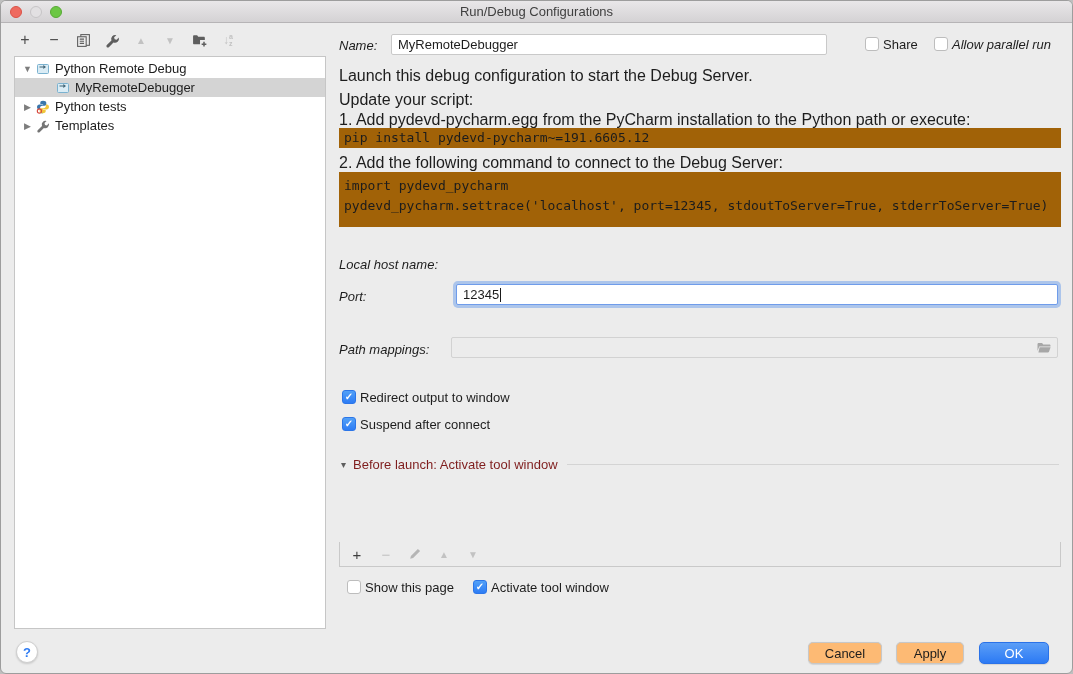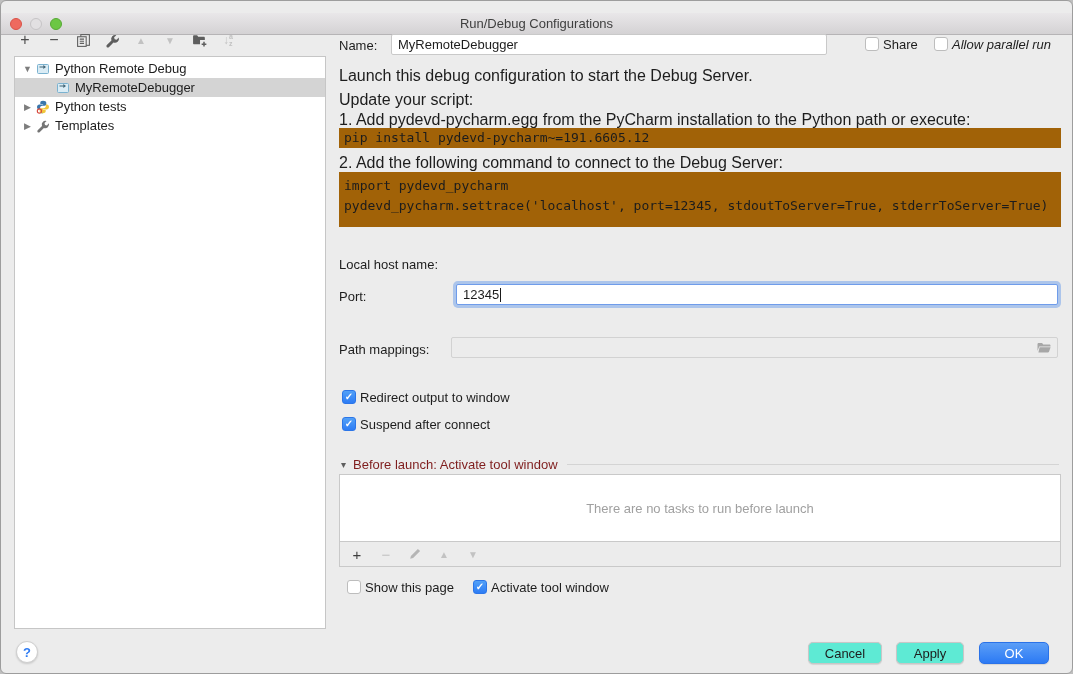--- a/index.html
+++ b/index.html
@@ -3,21 +3,21 @@
 <meta charset="utf-8">
 <style>
   * { margin:0; padding:0; box-sizing:border-box; }
   html,body { background:#bfbfbf; font-family:"Liberation Sans", sans-serif; }
   .window{
     position:relative; width:1073px; height:674px; background:#ececec;
     border:1px solid #9d9d9d; border-radius:6px; overflow:hidden;
   }
   
   .titlebar{
-    position:absolute; left:0; top:12px; right:0; height:22px;
+    position:absolute; left:0; top:0; right:0; height:22px;
     background:linear-gradient(#e9e7e9,#d4d2d4);
     border-bottom:1px solid #b6b4b6;
   }
   .title{
     position:absolute; left:0; right:0; top:0; height:22px; line-height:22px;
     text-align:center; font-size:13px; color:#3f3f3f; font-weight:500;
   }
   .traffic{ position:absolute; left:9px; top:5px; display:flex; gap:8px; }
   .tl{ width:12px; height:12px; border-radius:50%; display:inline-block; }
   .tl.red{ background:#ee6a5f; border:1px solid #da5247; }
@@ -45,21 +45,21 @@
   .trow{ height:19px; display:flex; align-items:center; font-size:13px; color:#1d1d1d; }
   .trow.selected{ background:#d4d4d4; }
   .trow .twisty{ width:13px; text-align:center; font-size:9px; color:#7d7d7d; margin-left:6px; flex:0 0 auto;}
   .trow .spacer{ width:13px; margin-left:6px; flex:0 0 auto;}
   .trow .ticon{ width:14px; height:14px; margin:0 5px 0 2px; flex:0 0 auto; }
   .trow .tlabel{ white-space:nowrap; }
   .trow .bold{ font-weight:400; }
   .trow .indent{ width:20px; flex:0 0 auto;}
 
   
-  .lbl{ position:absolute; font-size:13px; color:#1d1d1d; white-space:nowrap; }
+  .lbl{ position:absolute; font-size:13px; color:#1d1d1d; white-space:nowrap;font-style:italic; }
   .field{
     position:absolute; height:21px; background:#fff; border:1px solid #c9c9c9;
     border-radius:2px; font-size:13px; color:#1d1d1d; padding:0 6px;
     display:flex; align-items:center; white-space:nowrap;
   }
   .field.focused{
     border:1px solid #6f9cea;
     box-shadow:0 0 0 3px rgba(120,165,235,.55);
   }
   .field.disabled{ background:#ececec; border-color:#d2d2d2; }
@@ -106,21 +106,21 @@
 
   
   .help{
     position:absolute; left:15px; top:640px; width:22px; height:22px; border-radius:50%;
     background:#fff; border:1px solid #cfcfcf; box-shadow:0 1px 2px rgba(0,0,0,.15);
     display:flex; align-items:center; justify-content:center;
     color:#2f7cf3; font-size:13px; font-weight:700;
   }
   .btn{
     position:absolute; top:641px; height:22px; border-radius:5px; border:1px solid #c7c7c7;
-    background:#5eead4; font-size:13px; color:#1d1d1d; display:flex; align-items:center;
+    background:#fdba74; font-size:13px; color:#1d1d1d; display:flex; align-items:center;
     justify-content:center; box-shadow:0 0.5px 1px rgba(0,0,0,.10);
   }
   .btn.primary{ background:linear-gradient(#5b9ef7,#2c7af4); border-color:#2a72e8; color:#fff; }
 </style>
 </head>
 <body>
 
 <div class="window">
 
   <div class="titlebar">
@@ -270,23 +270,20 @@
         <span class="mark">✓</span>
       </span>
     <span class="cb-label">Suspend after connect</span>
   </div>
 
   <div class="bl-header">
     <span class="tri">▾</span>
     <span class="bl-title">Before launch: Activate tool window</span>
     <span class="rule"></span>
   </div>
-  <div class="tasks">
-    <span class="empty">There are no tasks to run before launch</span>
-  </div>
   <div class="tasks-toolbar">
     <span class="tbtn sym" style="color:#3d3d3d;">+</span>
     <span class="tbtn sym dis">−</span>
     <span class="tbtn dis">
       <svg width="14" height="14" viewBox="0 0 14 14">
         <path fill="#b5b5b5" d="M2.2 11.8l.7-2.9 7-7 2.2 2.2-7 7-2.9.7z"></path>
       </svg>
     </span>
     <span class="tbtn dis">
         <span class="tri">▲</span>

